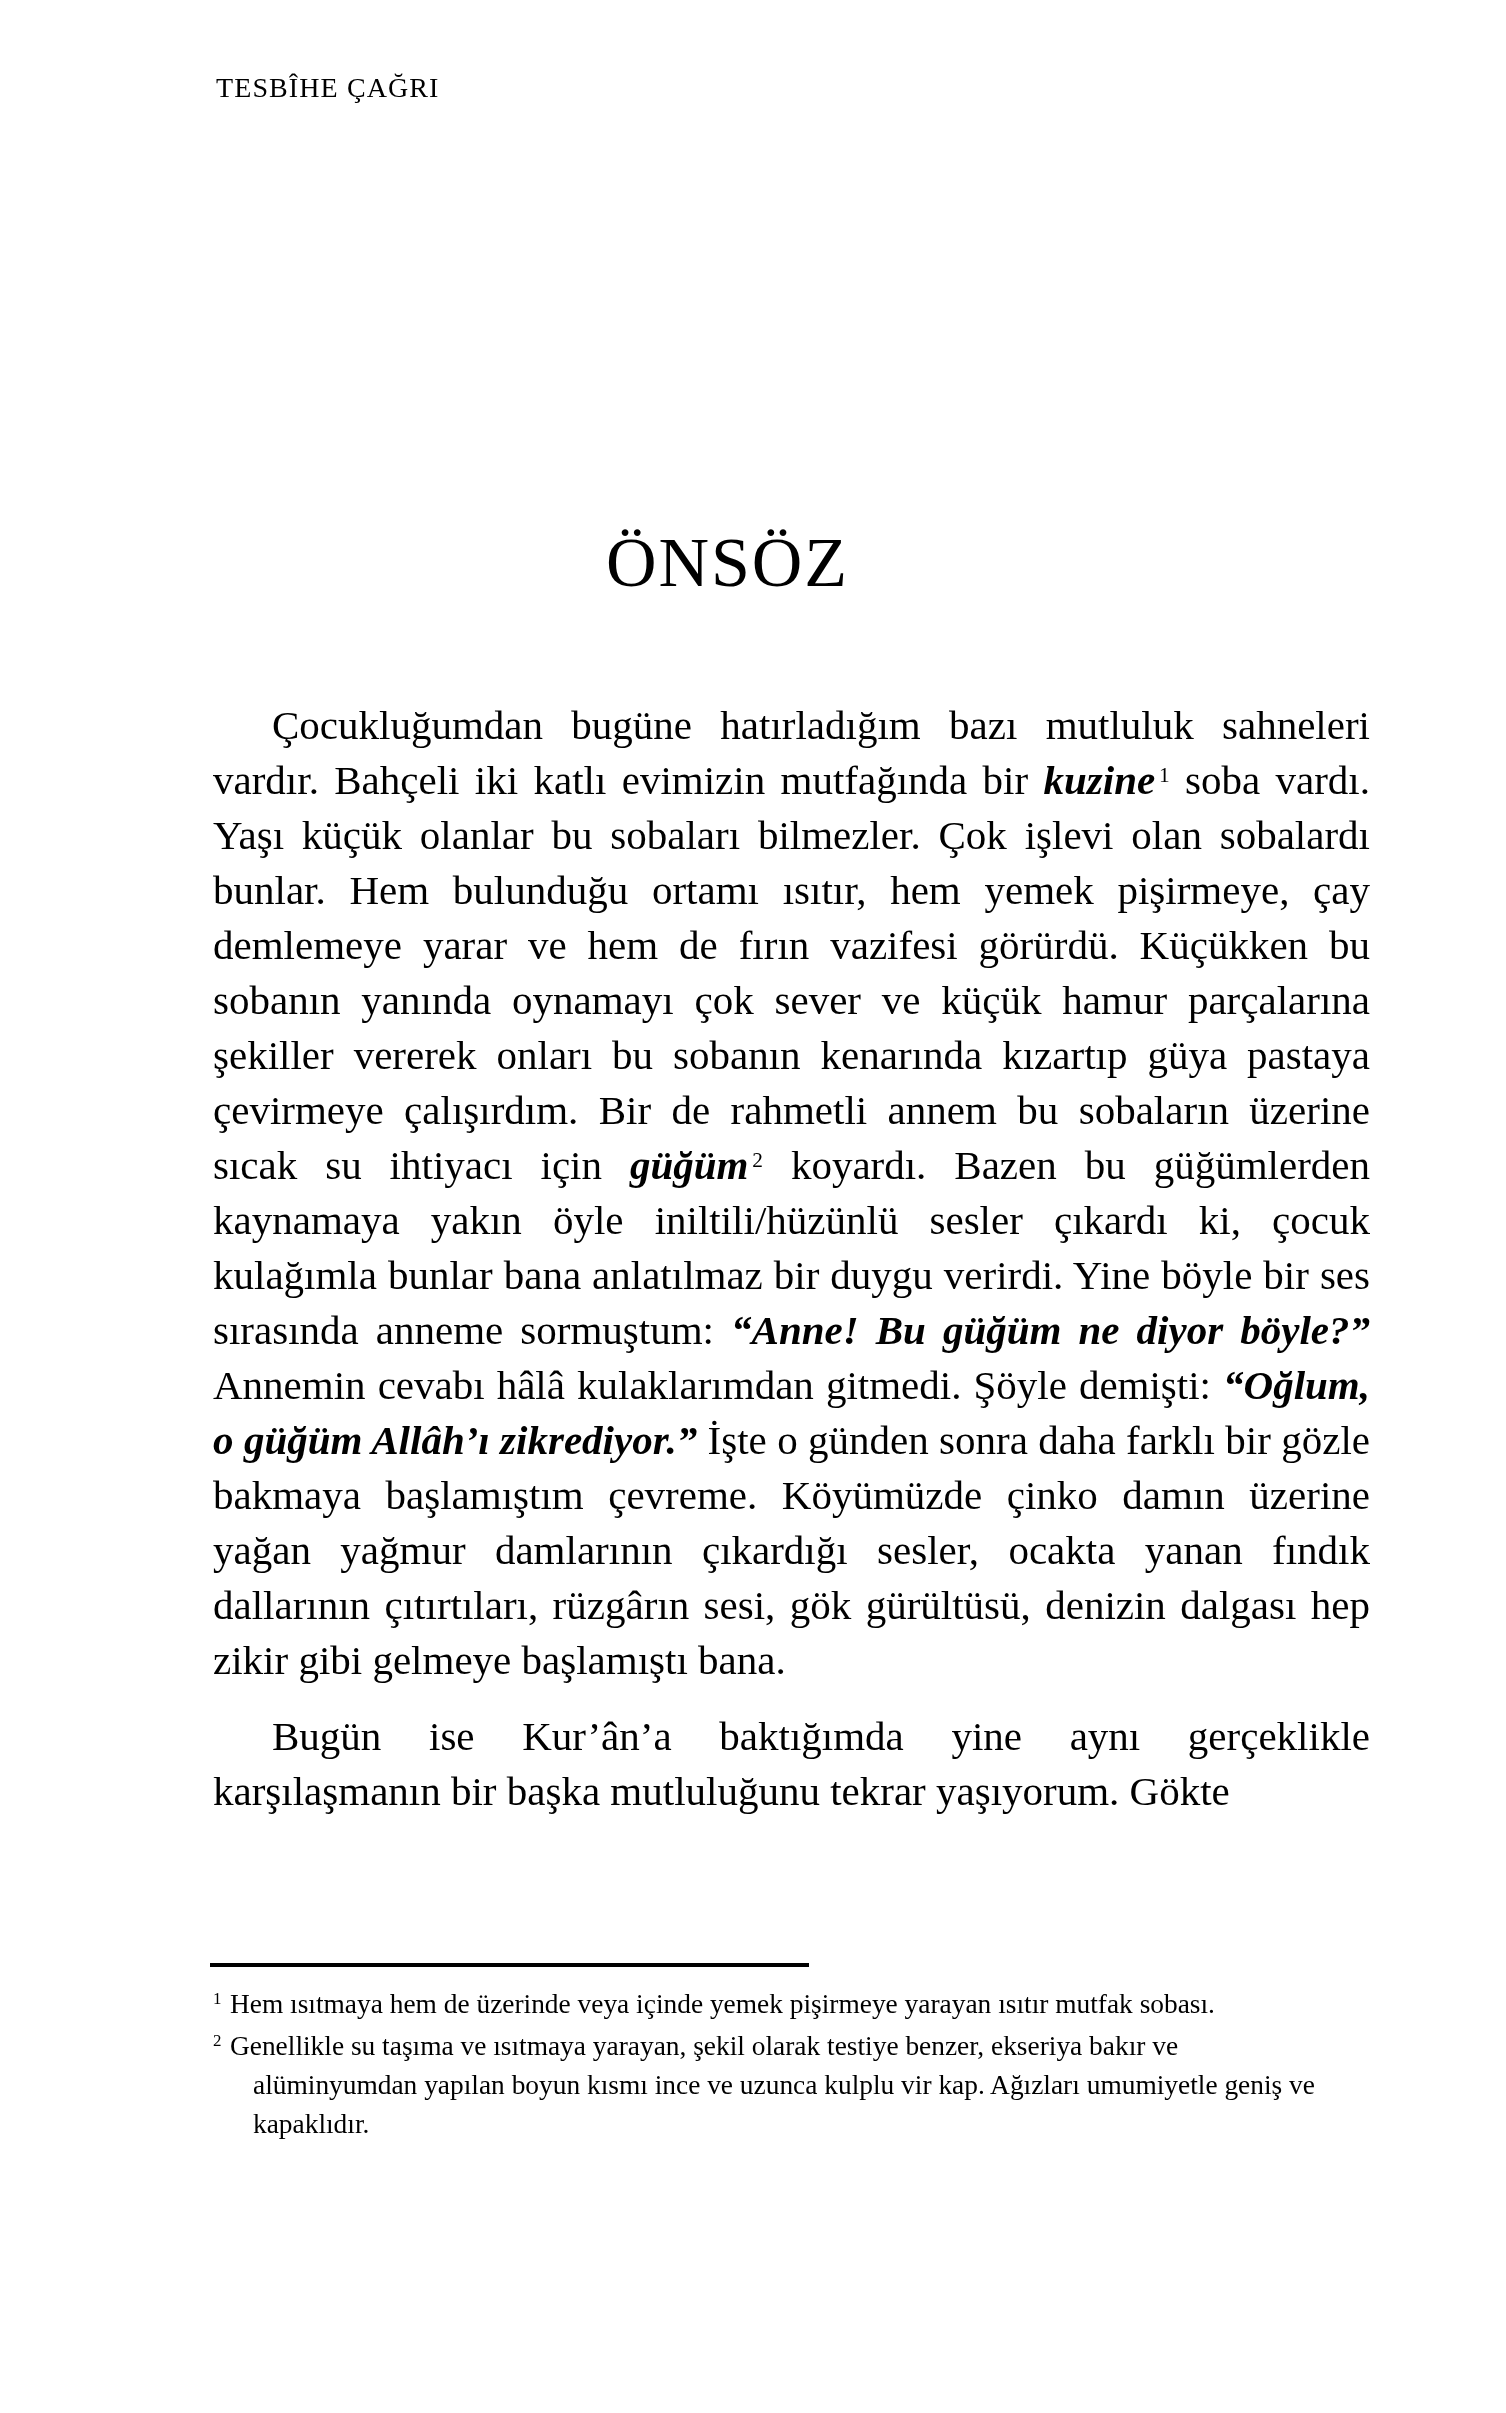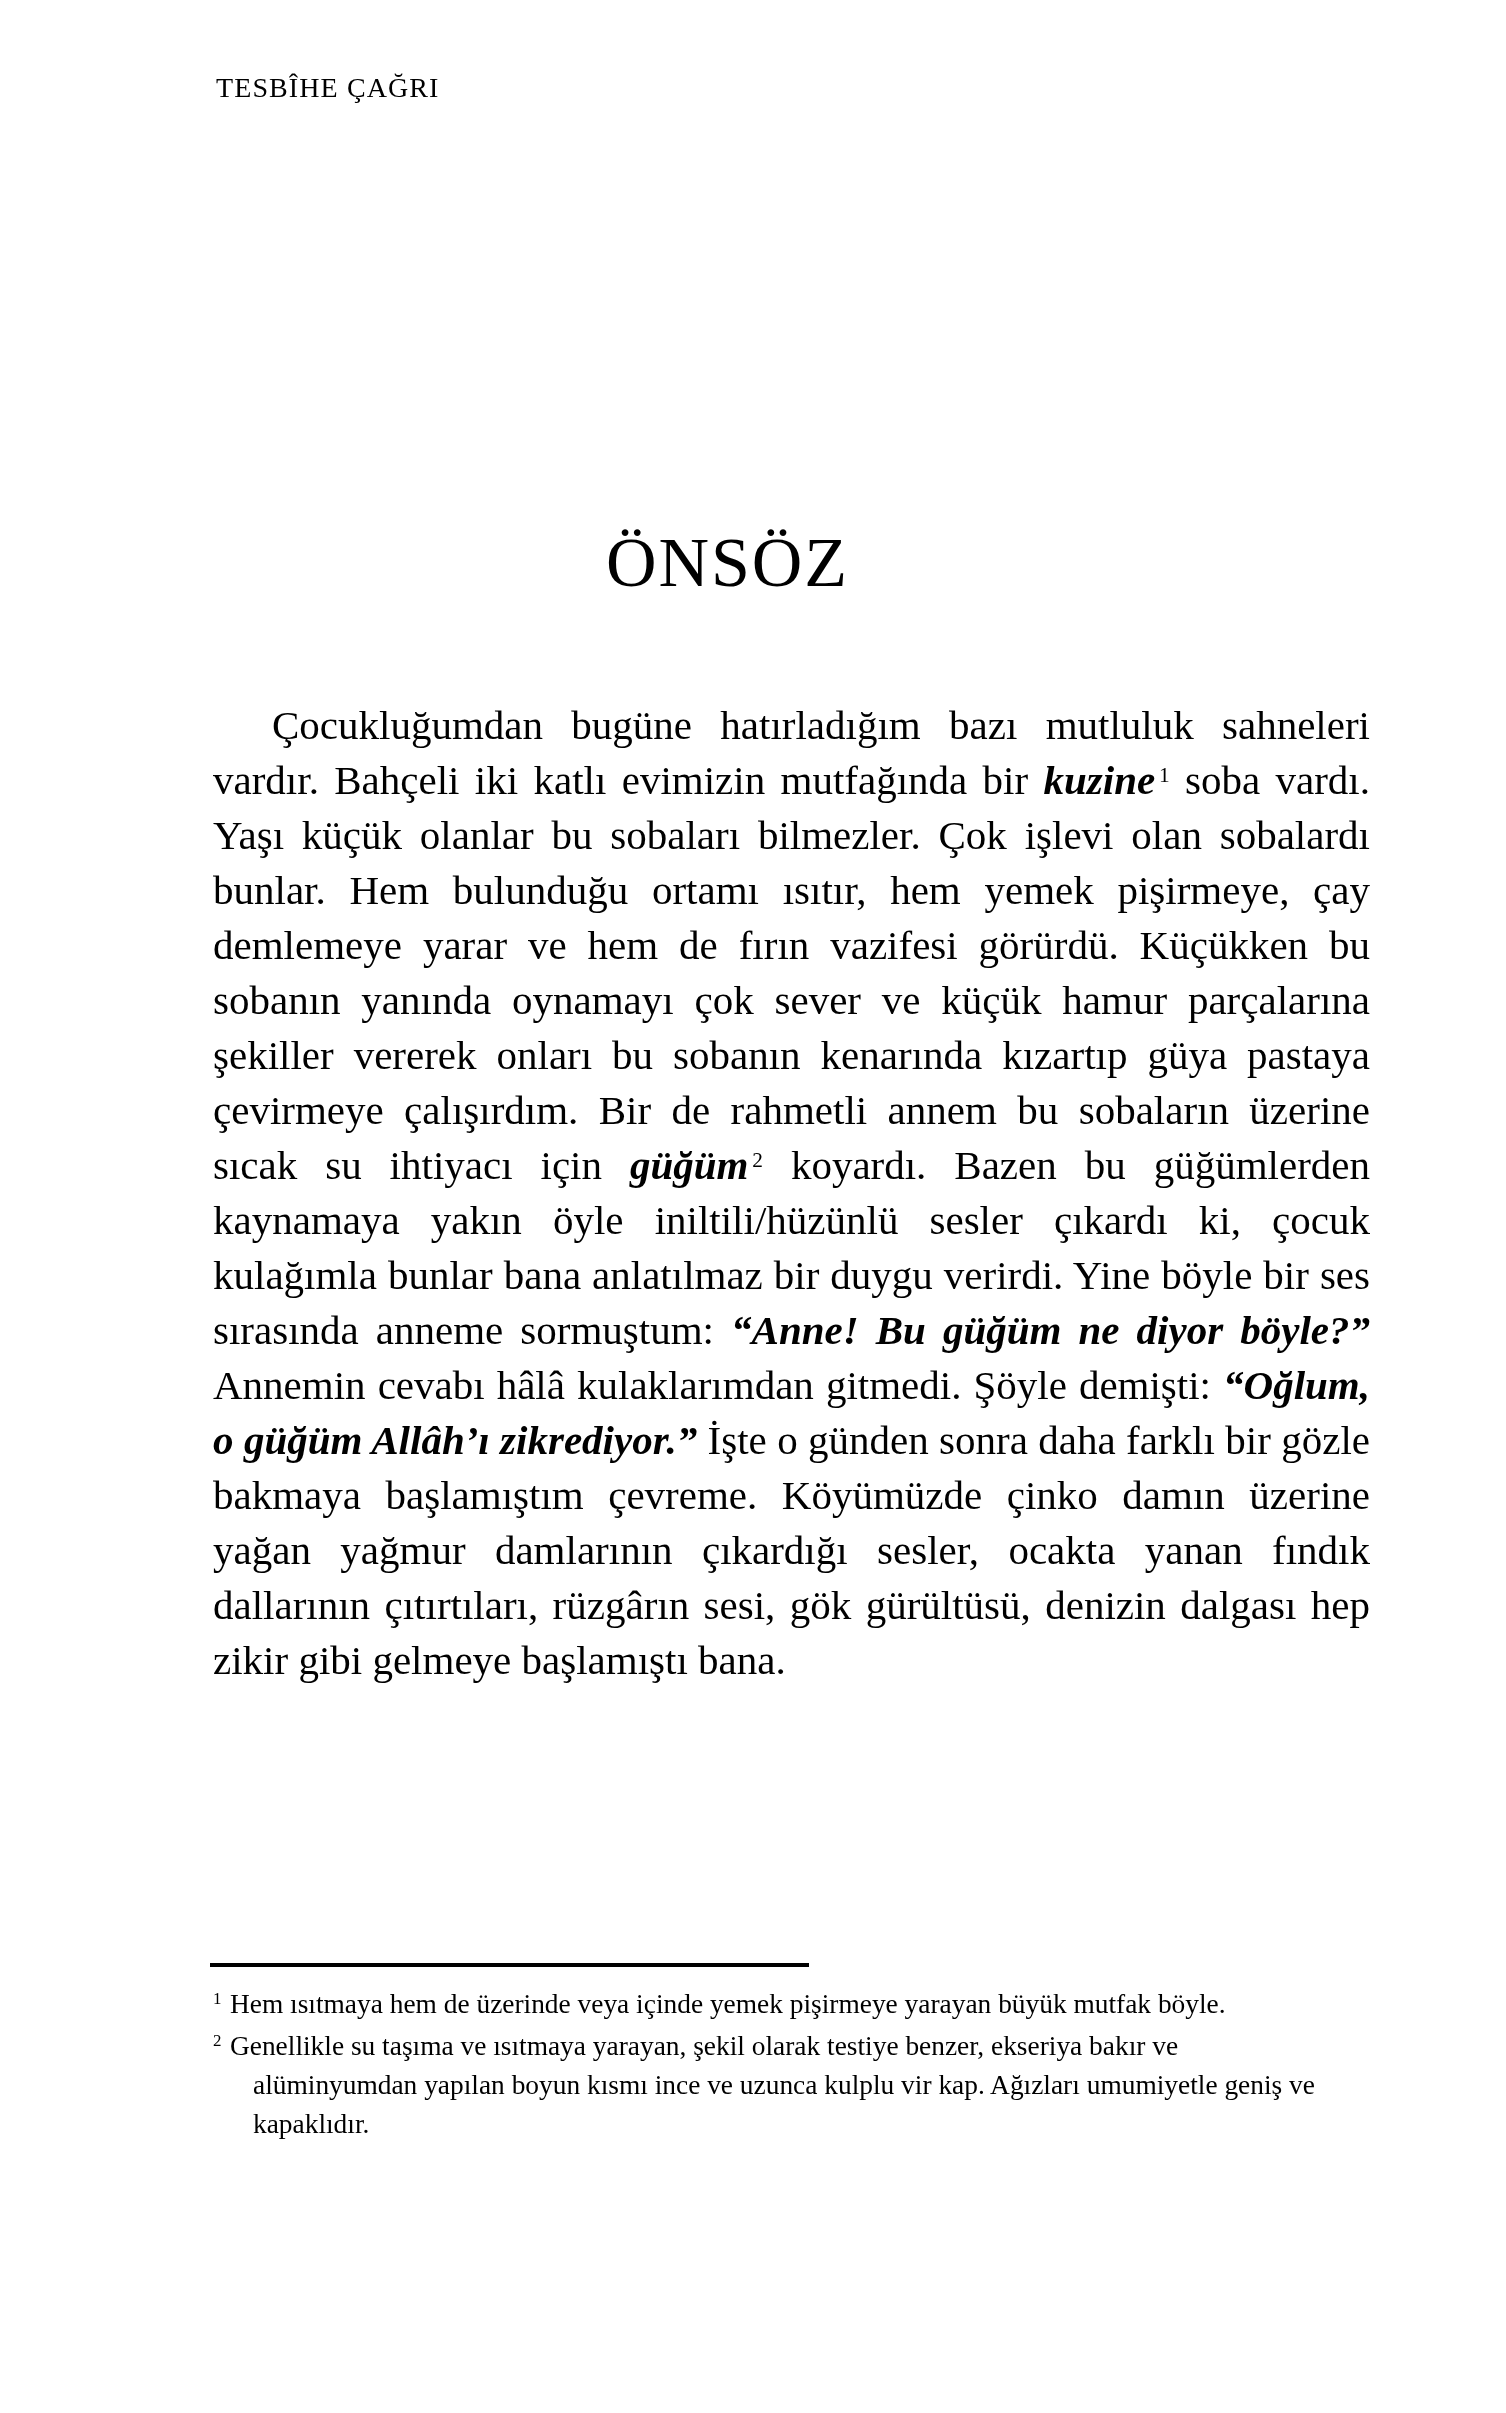--- a/index.html
+++ b/index.html
@@ -129,24 +129,25 @@
 <div class="page">
 
   <div class="running-head">TESBÎHE ÇAĞRI</div>
 
   <h1 class="chapter-title">ÖNSÖZ</h1>
 
   <div class="body-block">
 
     <p><span>Çocukluğumdan bugüne hatırladığım bazı mutluluk sahneleri vardır. Bahçeli iki katlı evimizin mutfağında bir </span><span class="ital">kuzine</span><sup class="fn-ref">1</sup><span> soba vardı. Yaşı küçük olanlar bu sobaları bilmezler. Çok işlevi olan sobalardı bunlar. Hem bulunduğu ortamı ısıtır, hem yemek pişirmeye, çay demlemeye yarar ve hem de fırın vazifesi görürdü. Küçükken bu sobanın yanında oynamayı çok sever ve küçük hamur parçalarına şekiller vererek onları bu sobanın kenarında kızartıp güya pastaya çevirmeye çalışırdım. Bir de rahmetli annem bu sobaların üzerine sıcak su ihtiyacı için </span><span class="ital">güğüm</span><sup class="fn-ref">2</sup><span> koyardı. Bazen bu güğümlerden kaynamaya yakın öyle iniltili/hüzünlü sesler çıkardı ki, çocuk kulağımla bunlar bana anlatılmaz bir duygu verirdi. Yine böyle bir ses sırasında anneme sormuştum: </span><span class="ital">“Anne! Bu güğüm ne diyor böyle?”</span><span> Annemin cevabı hâlâ kulaklarımdan gitmedi. Şöyle demişti: </span><span class="ital">“Oğlum, o güğüm Allâh’ı zikrediyor.”</span><span> İşte o günden sonra daha farklı bir gözle bakmaya başlamıştım çevreme. Köyümüzde çinko damın üzerine yağan yağmur damlarının çıkardığı sesler, ocakta yanan fındık dallarının çıtırtıları, rüzgârın sesi, gök gürültüsü, denizin dalgası hep zikir gibi gelmeye başlamıştı bana.</span></p>
 
+    <p>Bugün ise Kur’ân’a baktığımda yine aynı gerçeklikle karşılaşmanın bir başka mutluluğunu tekrar yaşıyorum. Gökte</p>
 
   </div>
 
   <div class="fn-rule"></div>
 
   <div class="footnotes">
-    <p class="footnote"><span class="fn-num">1</span><span>Hem ısıtmaya hem de üzerinde veya içinde yemek pişirmeye yarayan büyük mutfak böyle.</span></p>
+    <p class="footnote"><span class="fn-num">1</span><span>Hem ısıtmaya hem de üzerinde veya içinde yemek pişirmeye yarayan ısıtır mutfak sobası.</span></p>
     <p class="footnote"><span class="fn-num">2</span><span>Genellikle su taşıma ve ısıtmaya yarayan, şekil olarak testiye benzer, ekseriya bakır ve alüminyumdan yapılan boyun kısmı ince ve uzunca kulplu vir kap. Ağızları umumiyetle geniş ve kapaklıdır.</span></p>
   </div>
 
 </div>
 
 
 </body></html>

